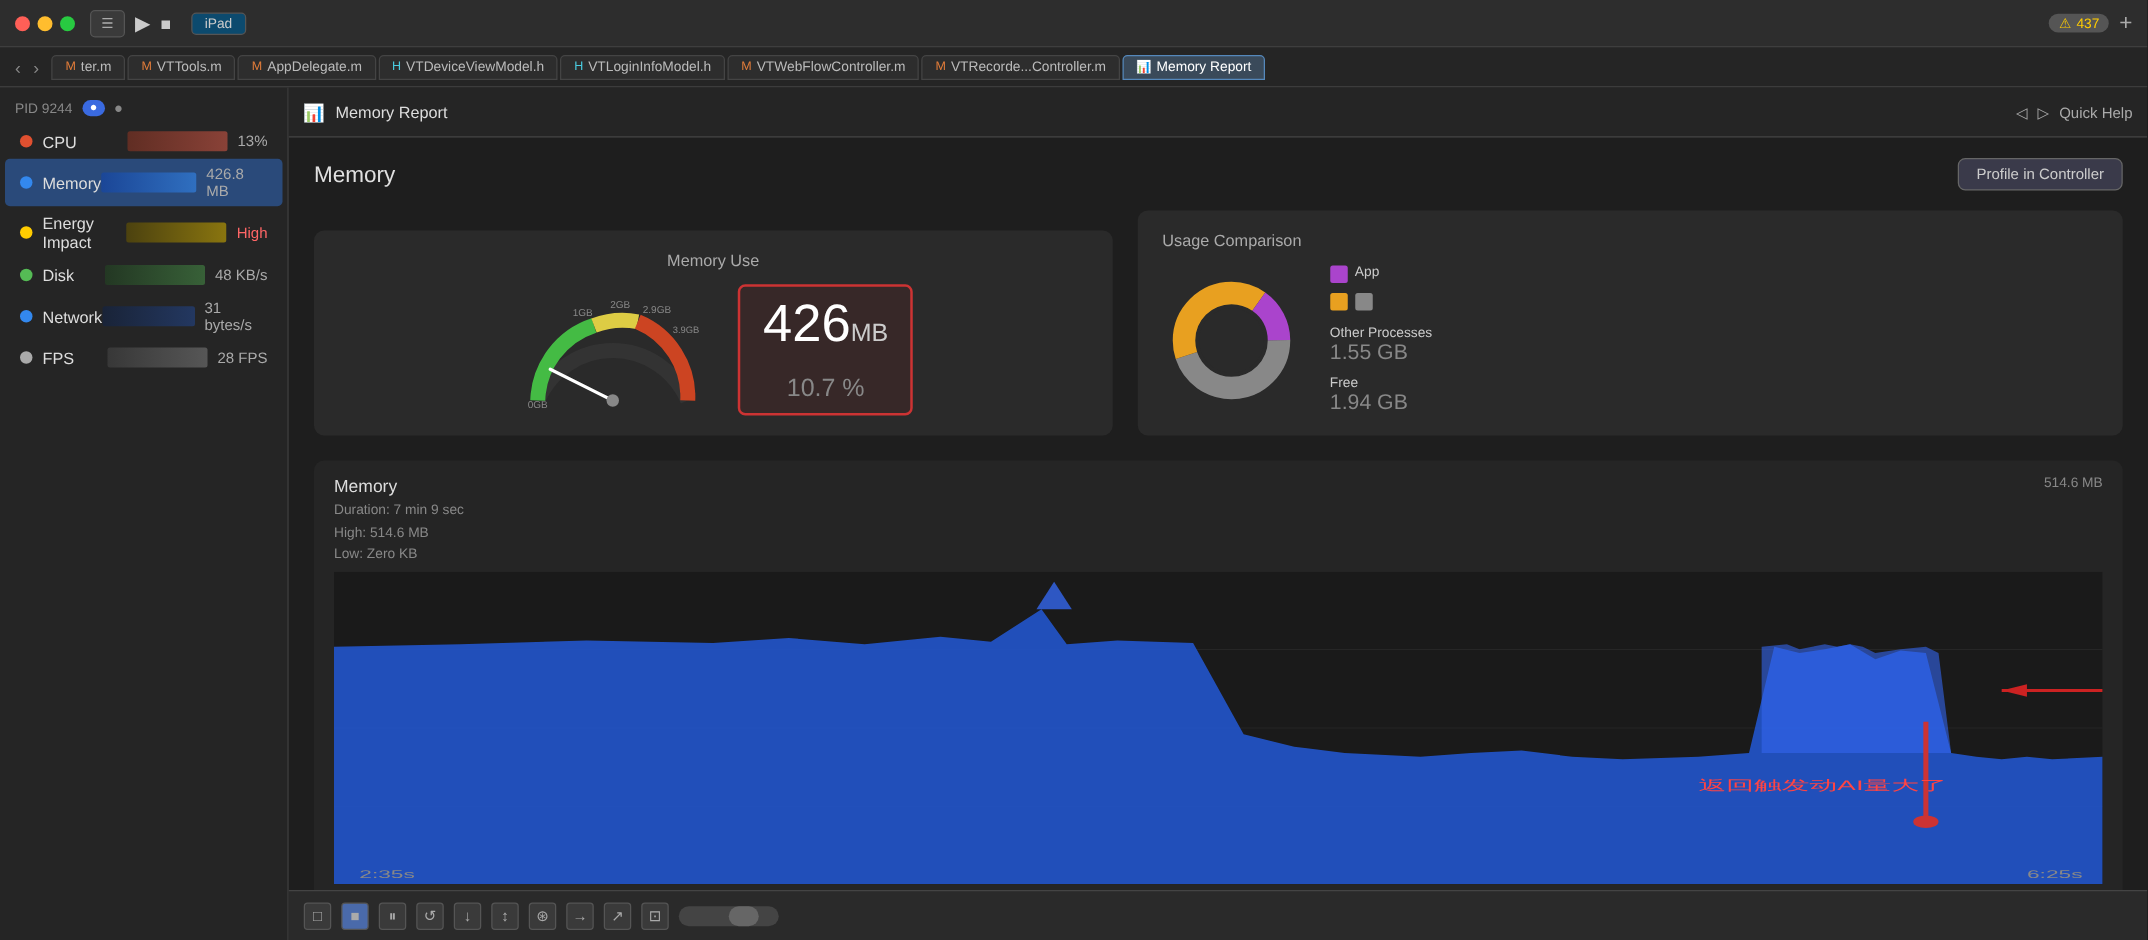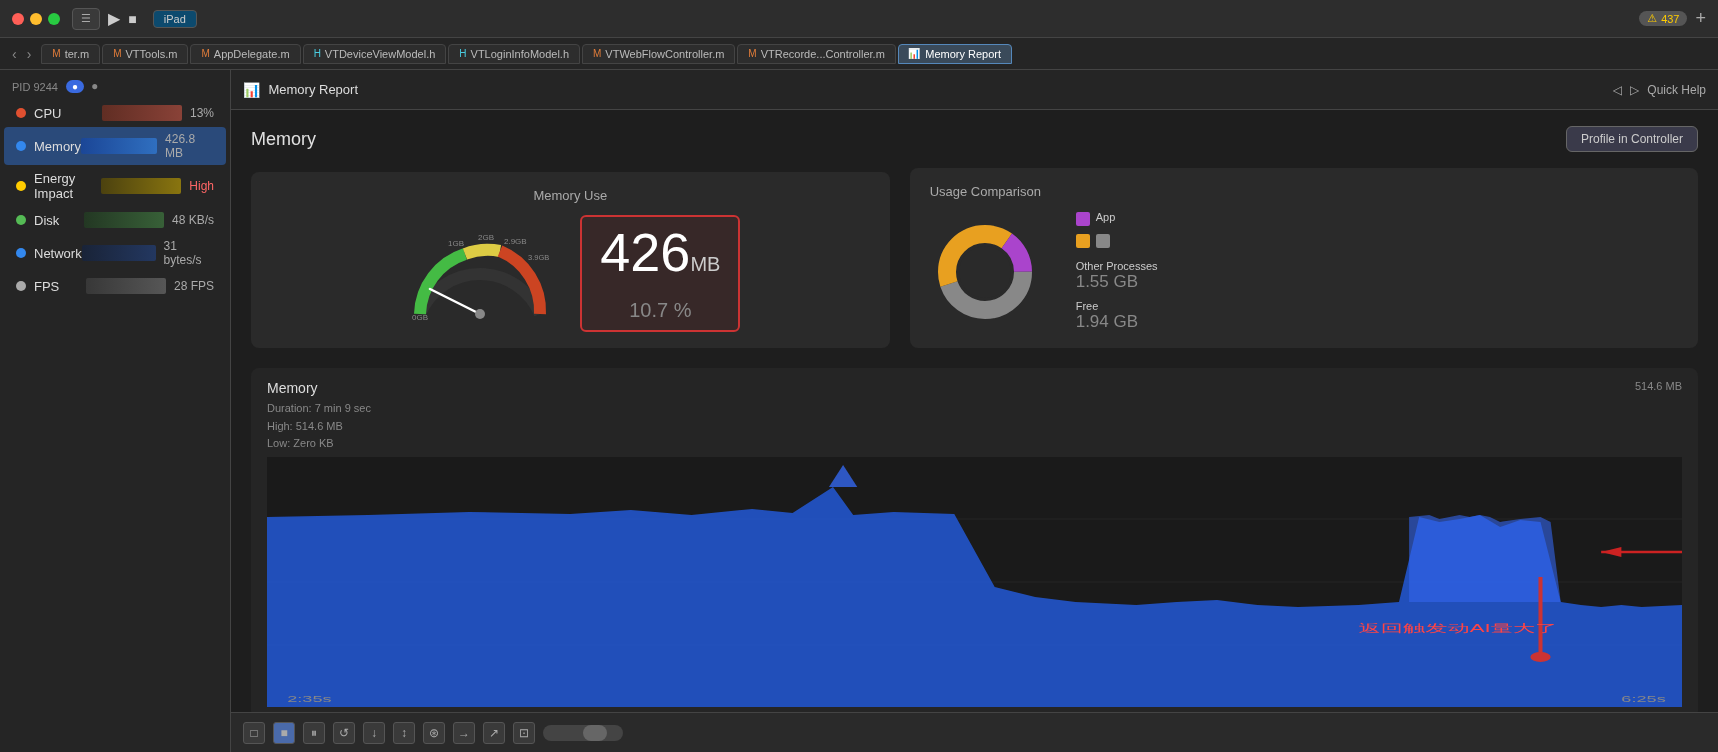--- a/index.html
+++ b/index.html
@@ -221,41 +221,41 @@
 
     
     .memory-value-box {
       border: 2px solid #cc3333;
       border-radius: 6px;
       padding: 8px 18px;
       text-align: center;
       background: rgba(180,30,30,0.1);
     }
     .memory-value-number {
-      font-size: 54px; font-weight: 300; color: #fff;
+      font-size: 42px; font-weight: 300; color: #fff;
       line-height: 1;
     }
     .memory-value-unit {
       font-size: 20px; color: #ccc;
     }
     .memory-value-percent {
       font-size: 20px; color: #888; margin-top: 20px;
     }
 
     
     .usage-comp-card {
       background: #2a2a2a;
       border-radius: 8px;
       padding: 16px 20px;
       flex: 1.5;
       display: flex;
       flex-direction: column;
     }
     .usage-comp-content {
-      display: flex; align-items: center; gap: 36px; flex: 1;
+      display: flex; align-items: center; gap: 24px; flex: 1;
     }
     .donut-container {
       position: relative; width: 110px; height: 110px; flex-shrink: 0;
     }
     .usage-legend {
       display: flex; flex-direction: column; gap: 8px;
     }
     .legend-item {
       display: flex; align-items: flex-start; gap: 6px;
     }

